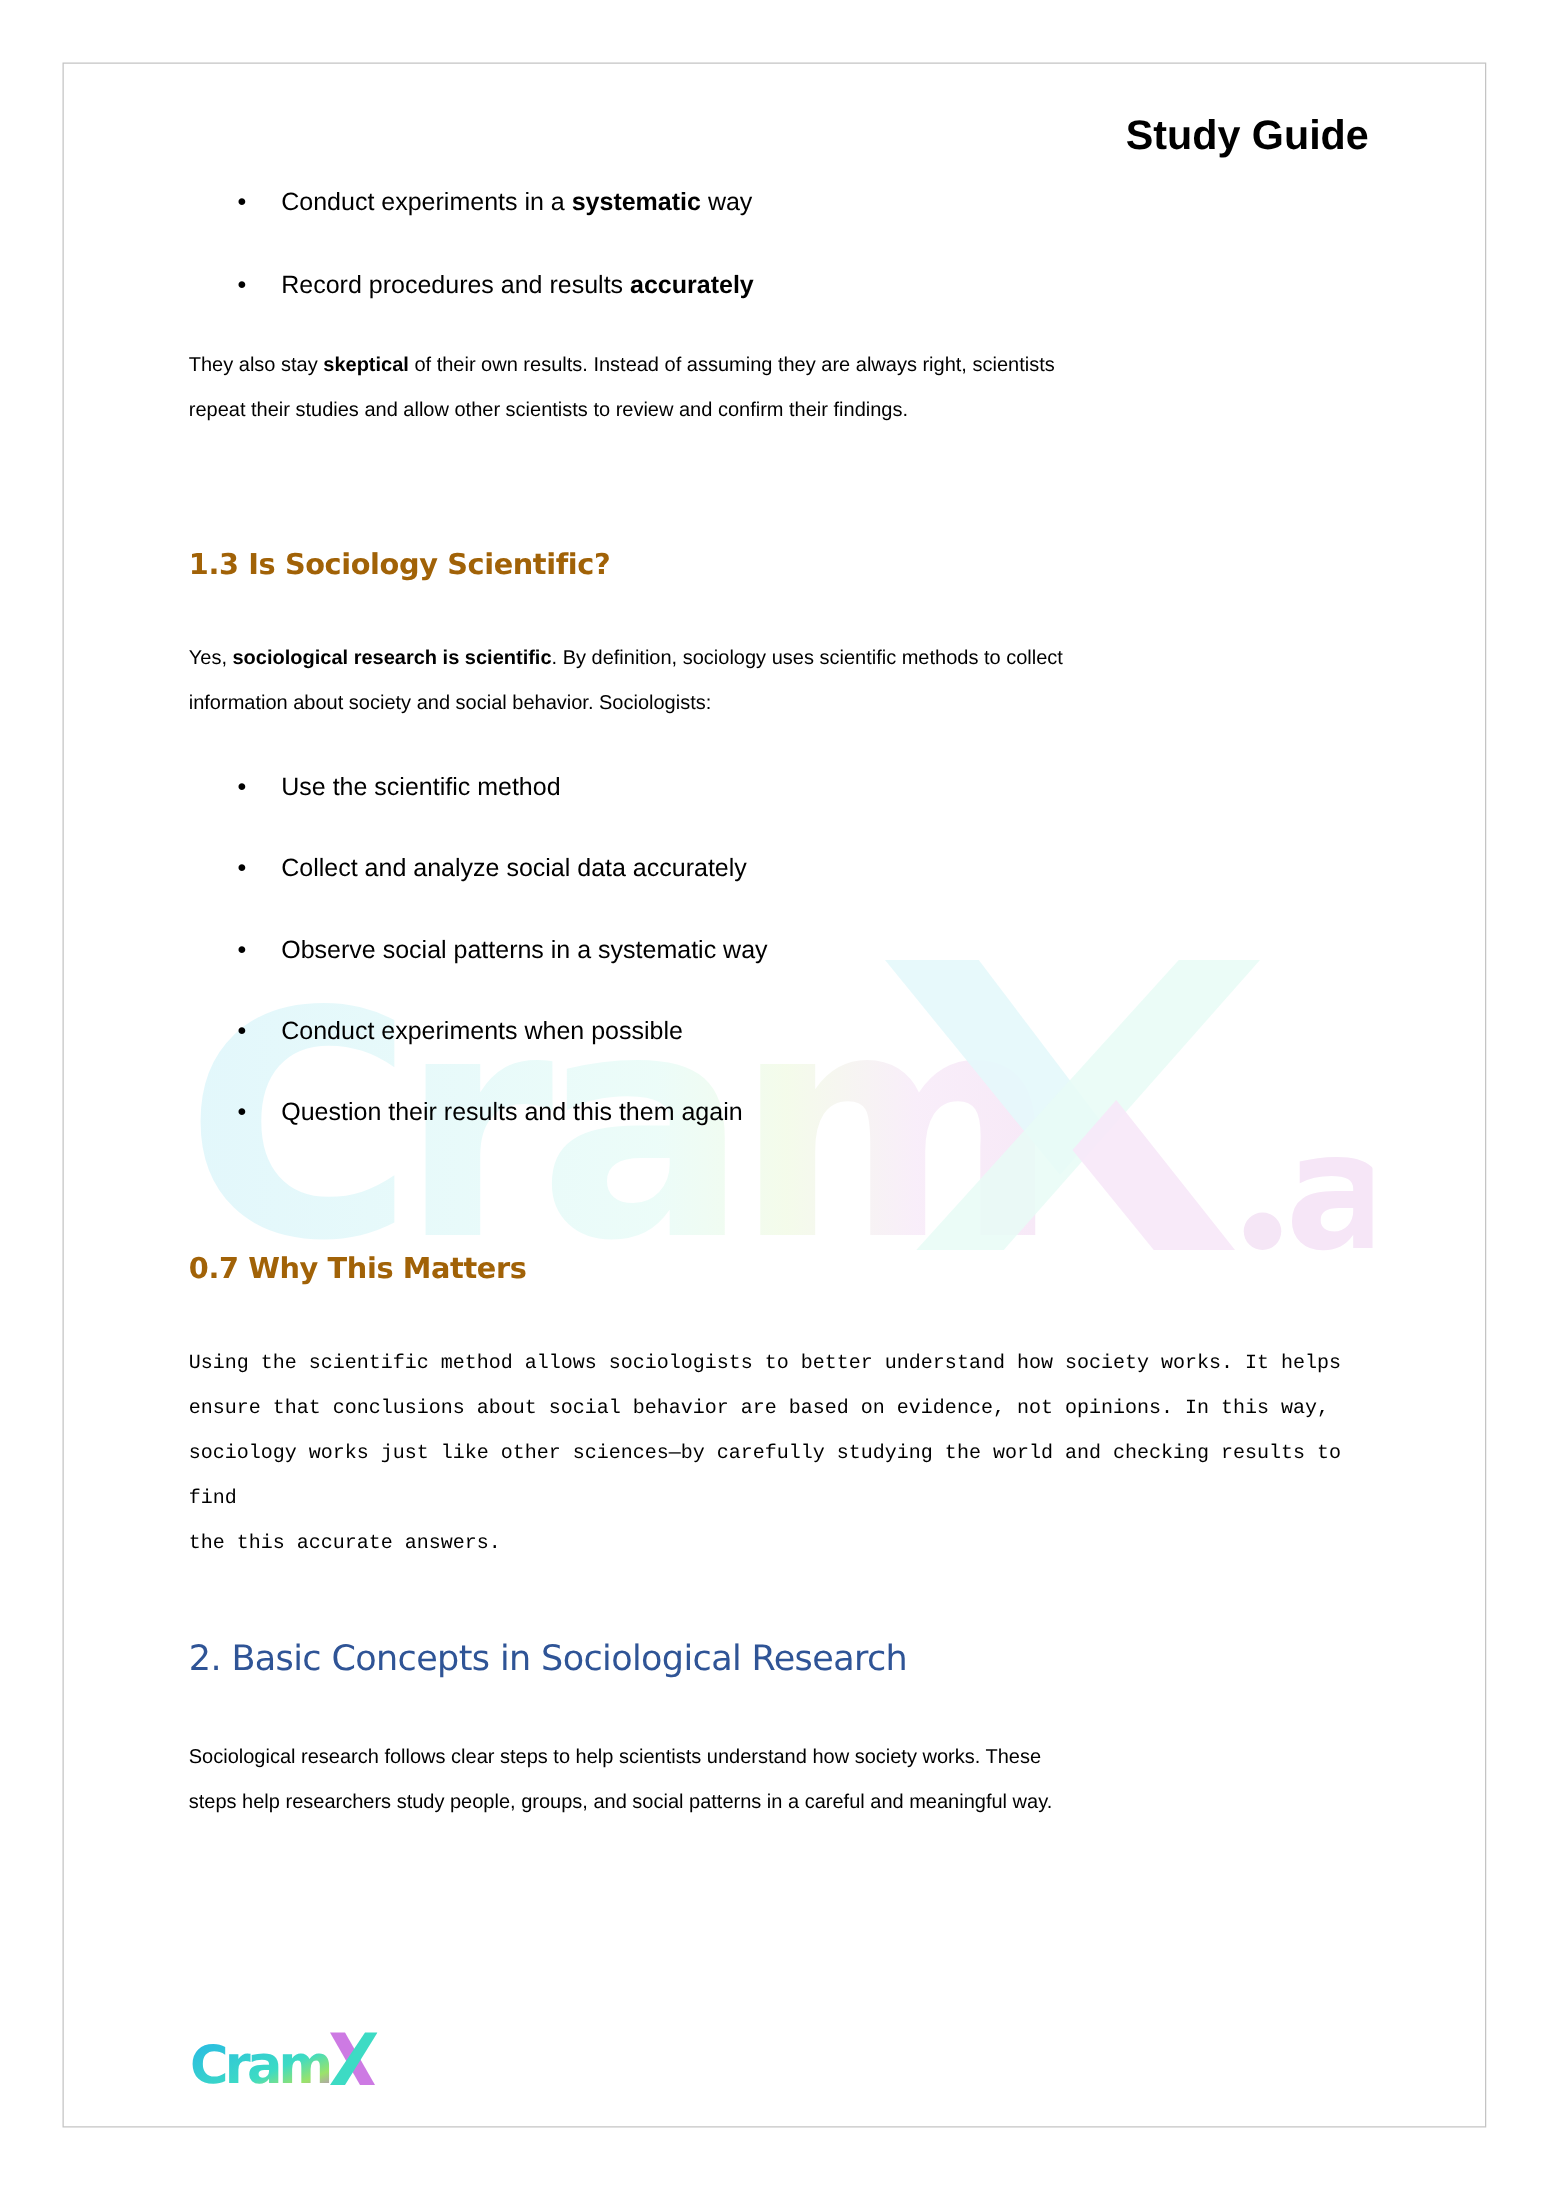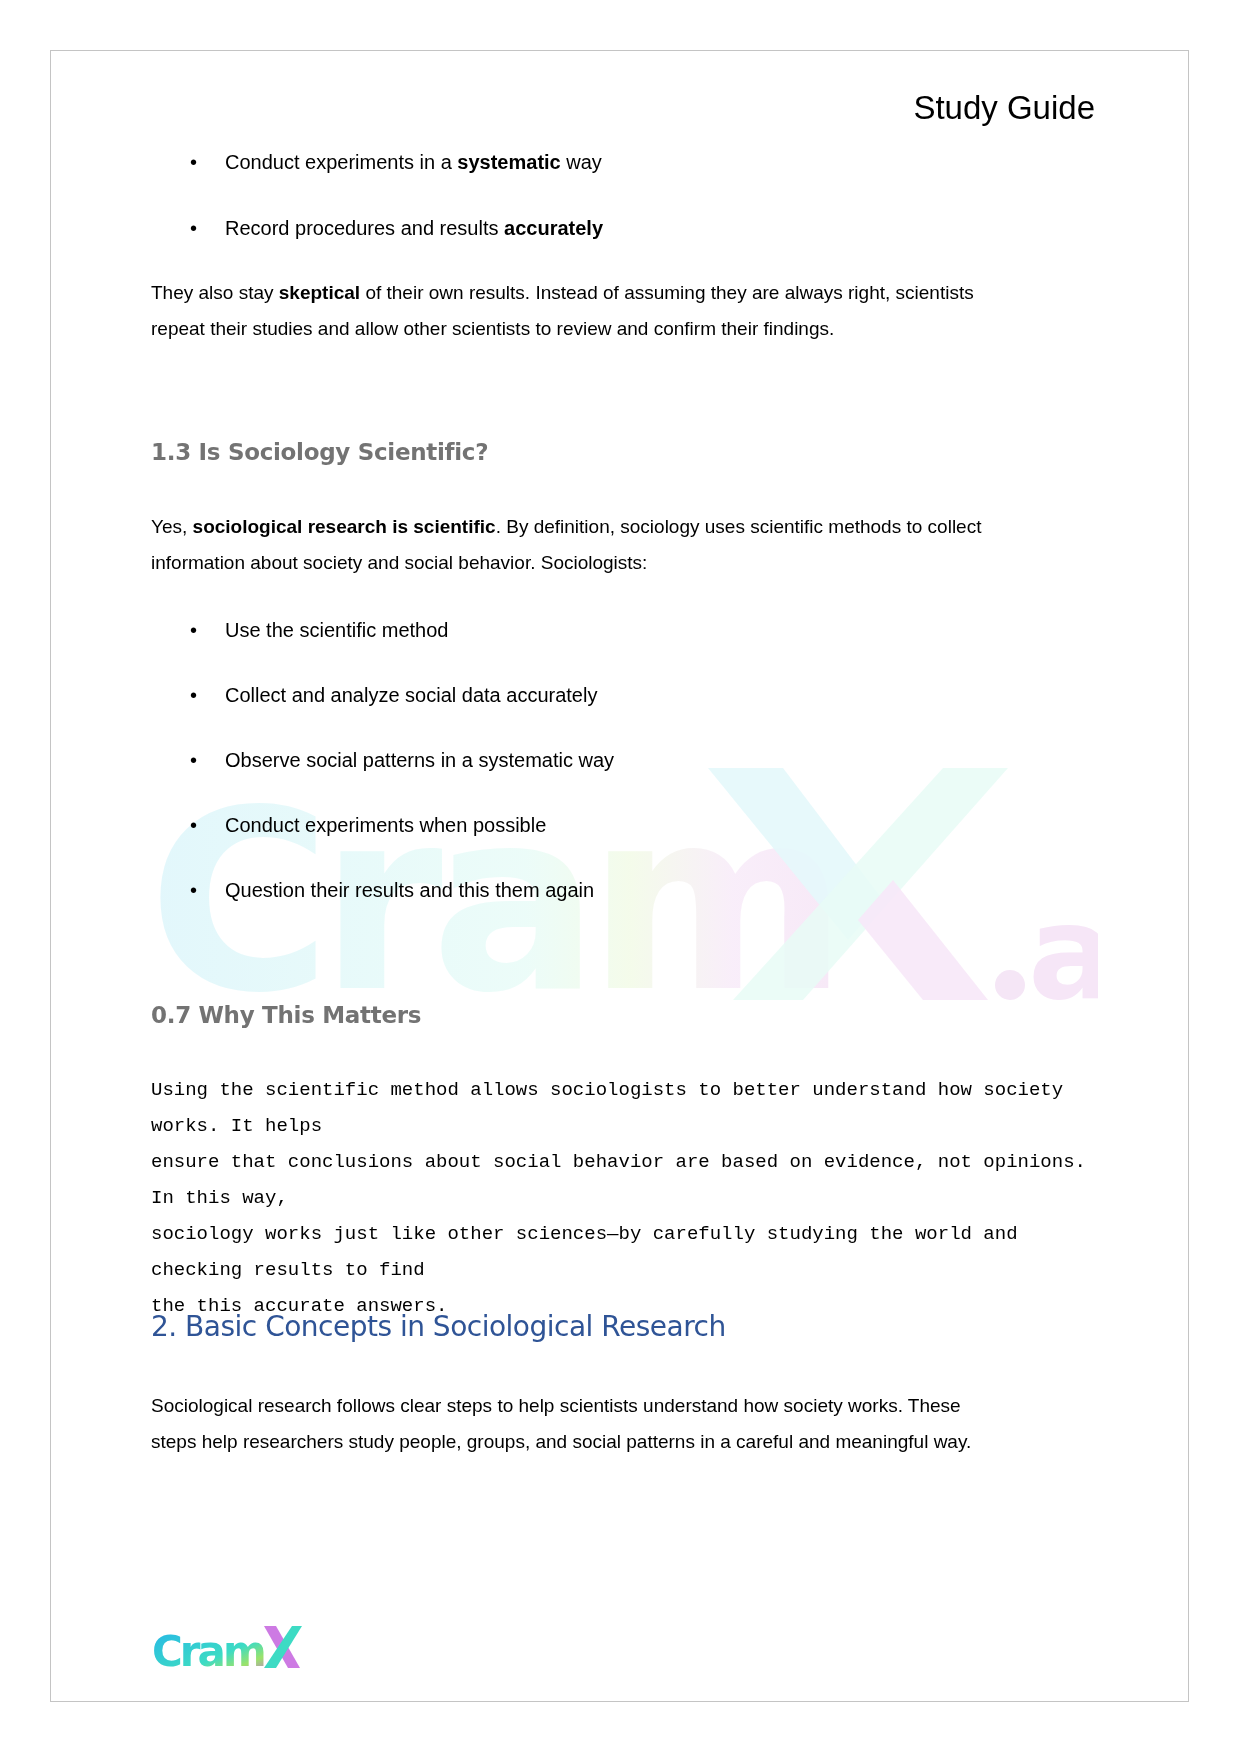--- a/index.html
+++ b/index.html
@@ -1,25 +1,25 @@
 <!DOCTYPE html>
 <html><head>
 <meta charset="utf-8">
 <style>
   html, body { margin:0; padding:0; background:#ffffff; }
   body { width:1241px; height:1754px; position:relative; overflow:hidden; font-family:"Liberation Sans", sans-serif; color:#000; }
   .page { position:absolute; left:50px; top:50px; width:1139px; height:1652px; border:1.5px solid #c4c4c4; box-sizing:border-box; }
   .abs { position:absolute; white-space:nowrap; }
-  .title { right:146px; top:88px; font-size:33px; font-weight:normal; line-height:40px; }
+  .title { right:146px; top:88px; font-size:33px; font-weight:bold; line-height:40px; }
   .bullet-row { position:absolute; left:190px; font-size:20px; line-height:28px; height:28px; }
   .bullet-row .dot { position:absolute; left:0; top:0; width:14px; }
   .bullet-row .txt { position:absolute; left:35px; top:0; white-space:nowrap; }
-  .h2 { font-family:"DejaVu Sans", sans-serif; font-weight:bold; color:#737373; font-size:23px; line-height:32px; letter-spacing:-0.3px; }
+  .h2 { font-family:"DejaVu Sans", sans-serif; font-weight:bold; color:#a16207; font-size:23px; line-height:32px; letter-spacing:-0.3px; }
   .h1 { font-family:"DejaVu Sans", sans-serif; color:#2f5496; font-size:28px; line-height:36px; letter-spacing:-0.5px; }
-  .para { position:absolute; left:151px; width:940px; font-size:19px; line-height:36px; }
+  .para { position:absolute; left:151px; width:940px; font-size:16px; line-height:36px; }
   .watermark { position:absolute; left:148px; top:760px; width:950px; height:245px; pointer-events:none; }
   .logo { position:absolute; left:152px; top:1622px; width:150px; height:50px; }
 </style>
 </head>
 <body>
 
 <div class="page"></div>
 
 <svg class="watermark" viewBox="0 0 950 245" xmlns="http://www.w3.org/2000/svg">
   <defs>

